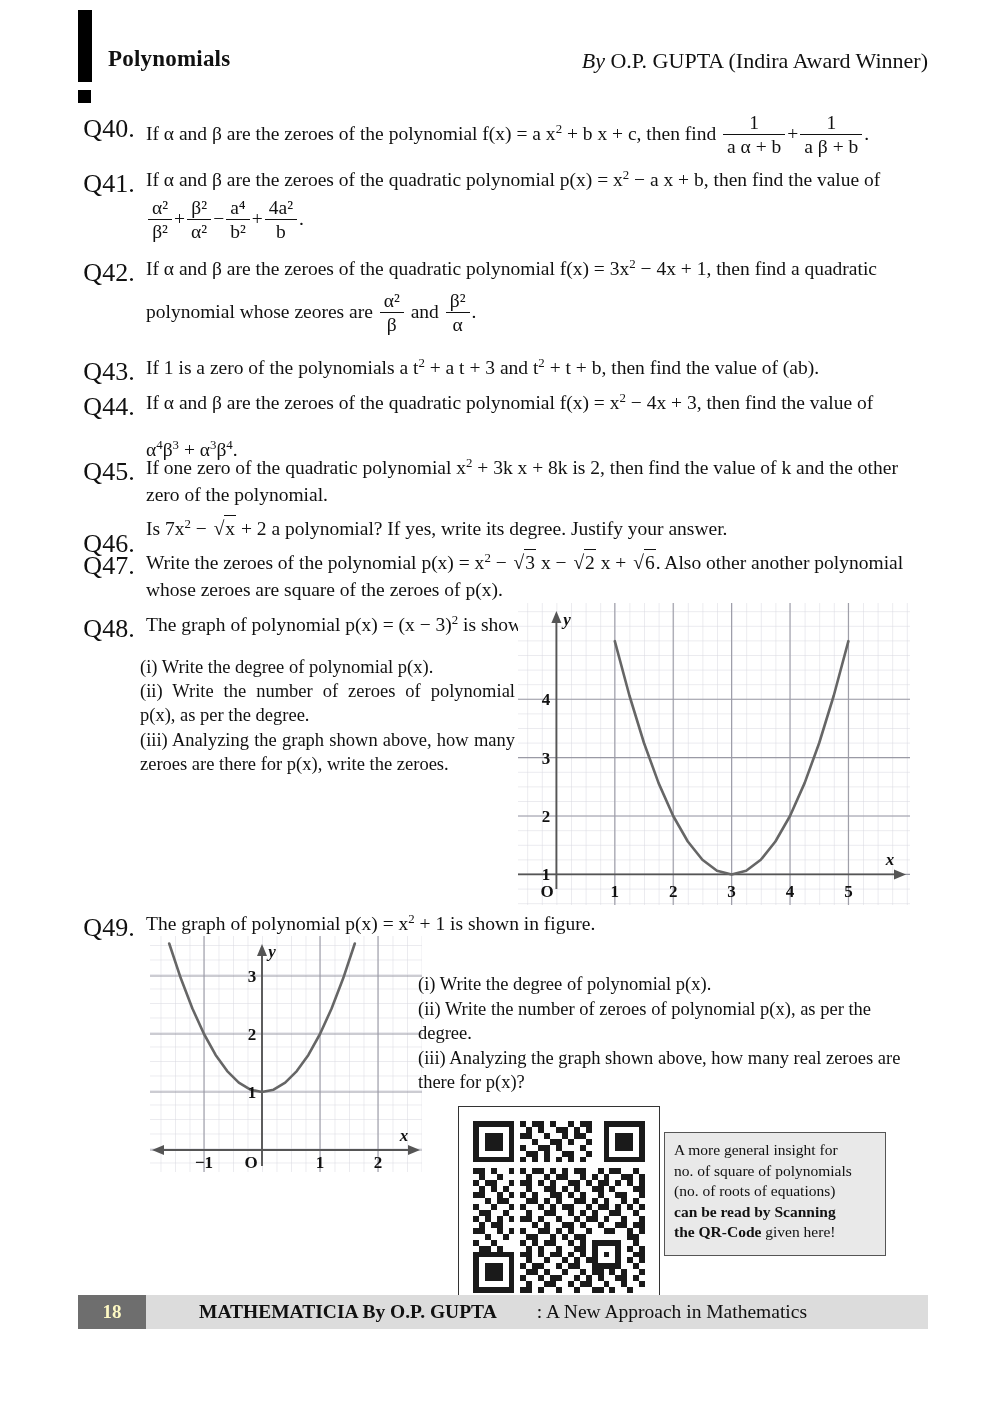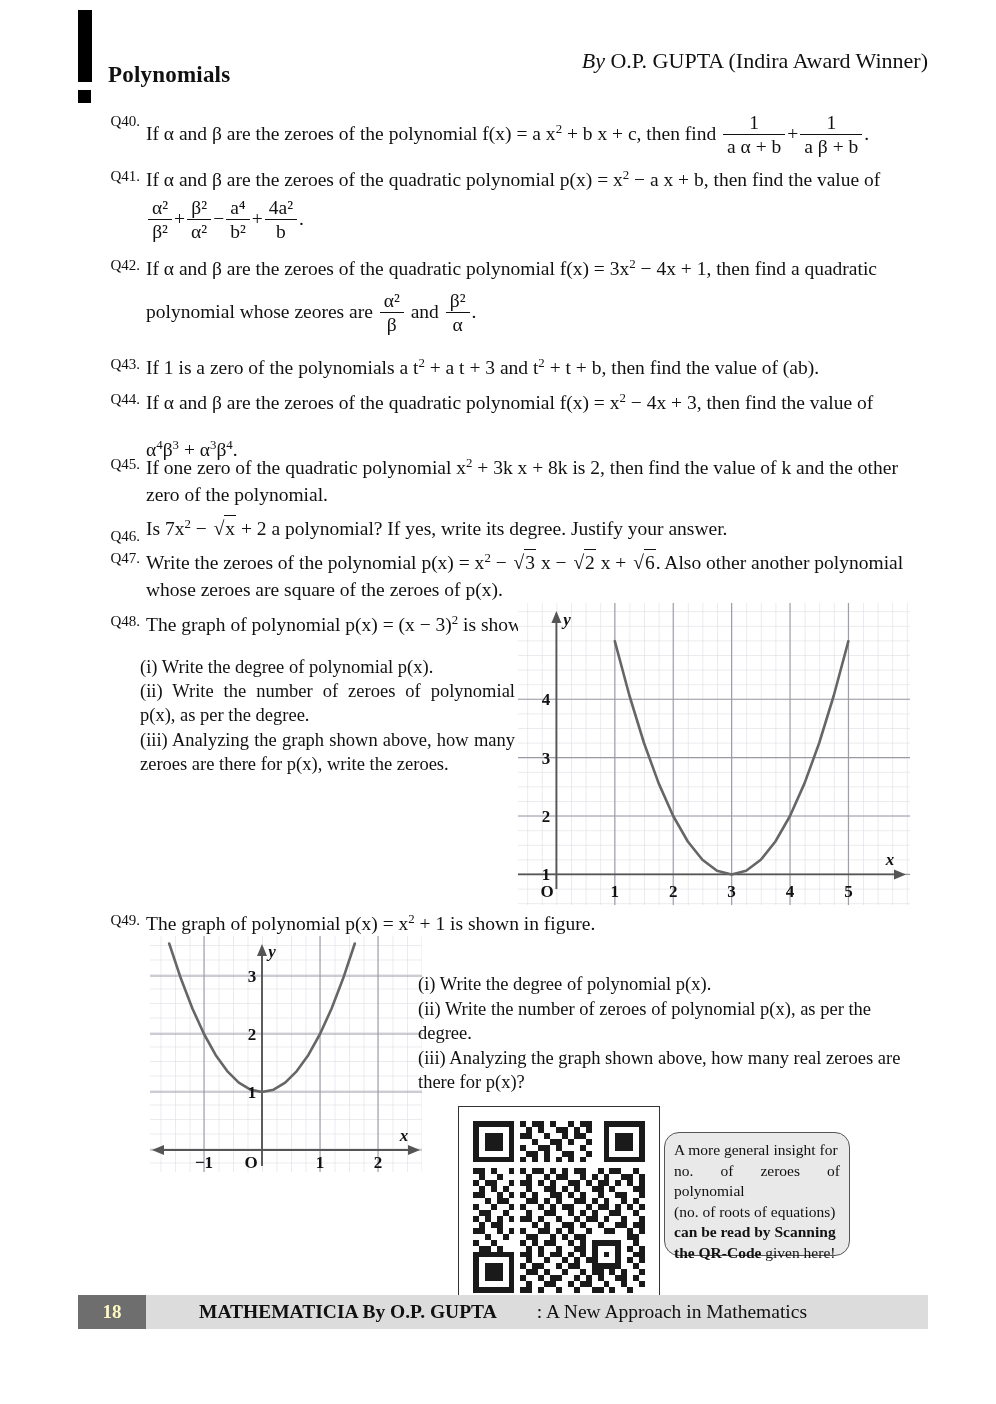--- a/index.html
+++ b/index.html
@@ -7,27 +7,27 @@
     width:996px;height:1404px;background:#ffffff;
     font-family:"Liberation Serif","DejaVu Serif",serif;
     color:#111;position:relative;overflow:hidden;
   }
   .page{position:absolute;left:0;top:0;width:996px;height:1404px;}
 
   
   .hdr{position:absolute;left:78px;top:46px;width:850px;height:44px;}
   .hdr-bar{position:absolute;left:0px;top:-36px;width:14px;height:72px;background:#000;}
   .hdr-sq{position:absolute;left:0px;top:44px;width:13px;height:13px;background:#000;}
-  .hdr-title{position:absolute;left:30px;top:0px;font-size:23px;font-weight:bold;letter-spacing:.2px;margin-top:16px;}
+  .hdr-title{position:absolute;left:30px;top:0px;font-size:23px;font-weight:bold;letter-spacing:.2px;}
   .hdr-right{position:absolute;right:0px;top:2px;font-size:22px;white-space:nowrap;}
   .hdr-right .it{font-style:italic;}
 
   
   .q{position:absolute;font-size:19.5px;line-height:1.3;}
-  .qn{position:absolute;width:62px;text-align:right;font-size:15px;}
+  .qn{position:absolute;width:62px;text-align:center;font-size:26px;}
   .qb{position:absolute;left:146px;font-size:19.5px;line-height:1.34;}
 
   .m{font-family:"Liberation Serif","DejaVu Serif",serif;}
   sup.e{font-size:0.66em;vertical-align:super;line-height:0;}
 
   
   .frac{display:inline-block;vertical-align:middle;text-align:center;
         margin:0 2px;position:relative;top:-1px;}
   .frac .num{display:block;padding:0 4px;border-bottom:1.3px solid #111;line-height:1.18;}
   .frac .den{display:block;padding:0 4px;line-height:1.2;}
@@ -527,23 +527,23 @@
           <rect x="13" y="30" width="1" height="1"></rect>
           <rect x="16" y="30" width="1" height="1"></rect>
           <rect x="19" y="30" width="1" height="1"></rect>
           <rect x="22" y="30" width="2" height="1"></rect>
           <rect x="25" y="30" width="1" height="1"></rect>
           <rect x="28" y="30" width="1" height="1"></rect>
       </g>
     </svg>
   </div>
 
-  <div class="qrnote" style="left:664px;top:1132px;width:186px;height:124px;border-radius:15px;">
+  <div class="qrnote" style="left:664px;top:1132px;width:222px;height:124px;">
     <div>A more general insight for</div>
-    <div>no. of zeroes of polynomial</div>
+    <div>no. of square of polynomials</div>
     <div>(no. of roots of equations)</div>
     <div><b>can be read by Scanning</b></div>
     <div><b>the QR-Code</b><span> given here!</span></div>
   </div>
 
   <div class="ftr">
     <div class="ftr-txt">
         <span class="b">MATHEMATICIA By O.P. GUPTA</span>
         <span> : A New Approach in Mathematics</span>
       </div>

